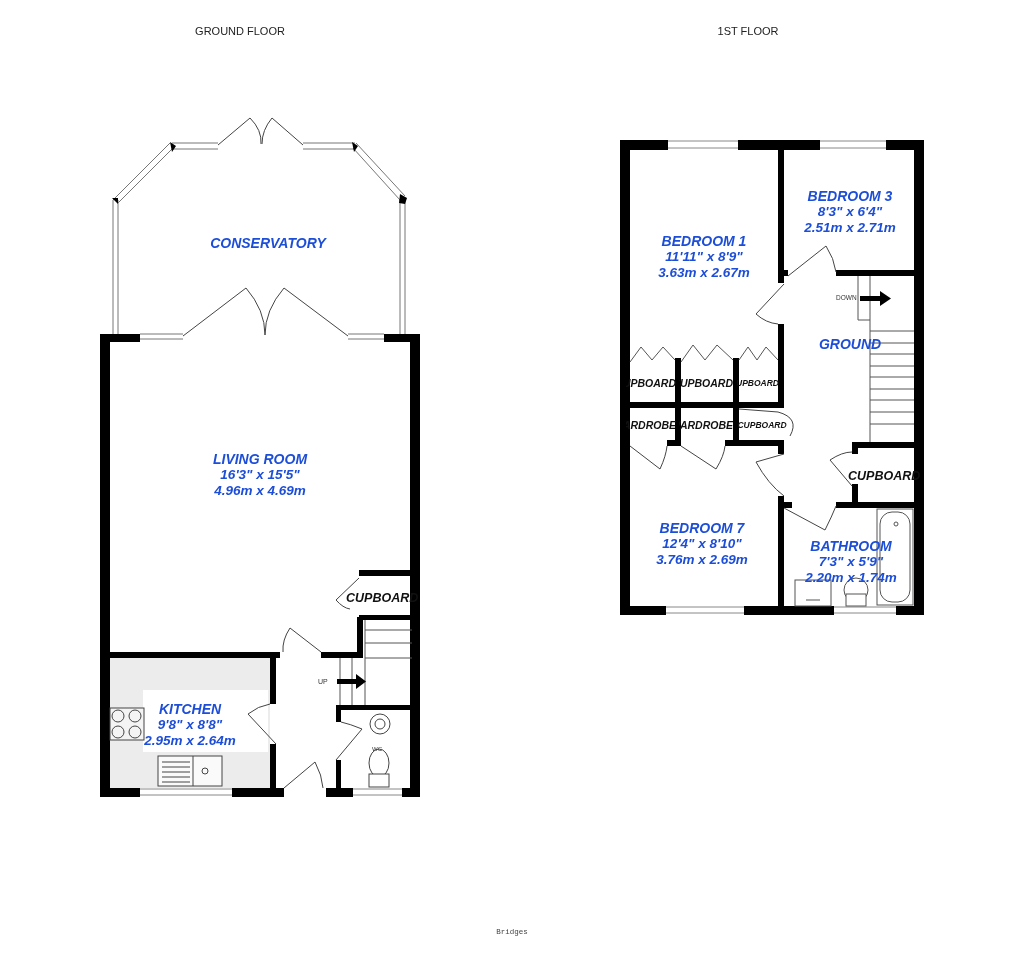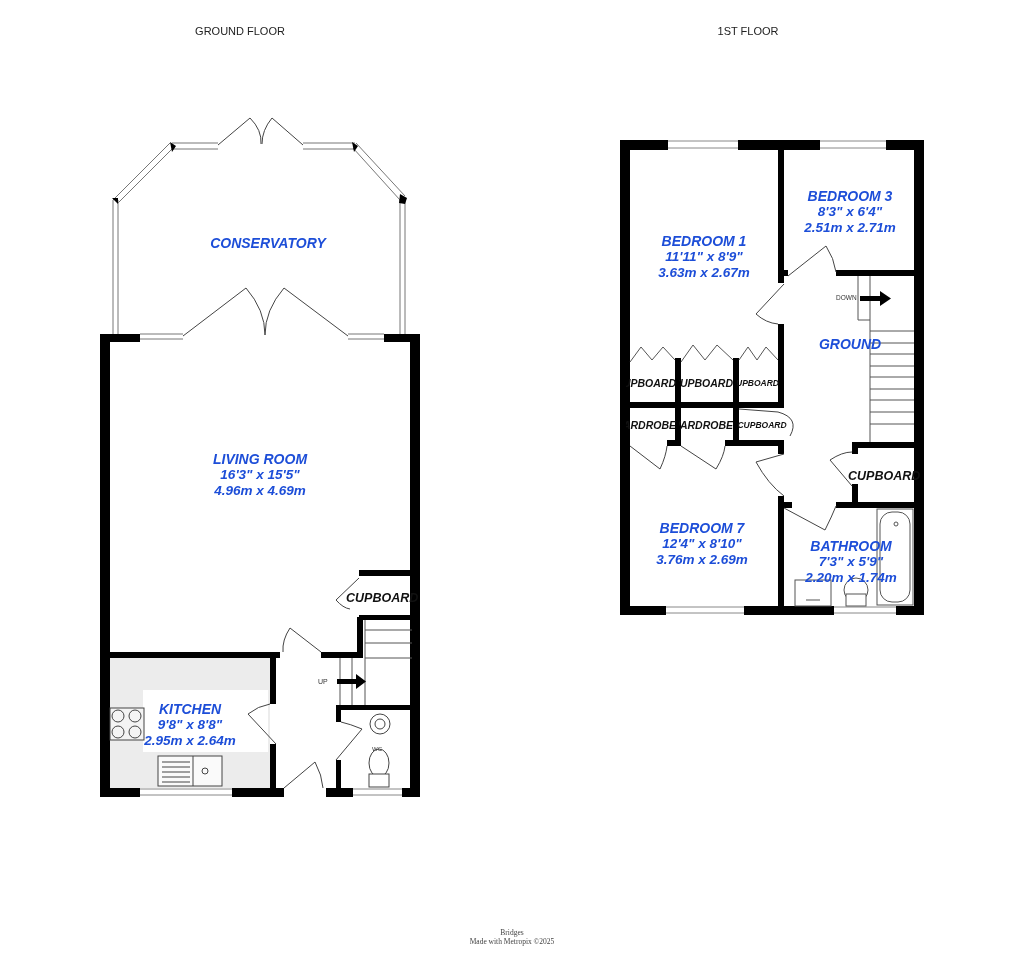--- a/index.html
+++ b/index.html
@@ -4,21 +4,21 @@
 <style>
   html, body { margin: 0; padding: 0; background: #ffffff; }
   body { width: 1024px; height: 978px; position: relative; overflow: hidden; font-family: "Liberation Sans", sans-serif; }
   svg.plan { position: absolute; left: 0; top: 0; }
   .floor-title { position: absolute; font-family: "Liberation Sans", sans-serif; font-weight: normal; font-size: 11px; color: #222; text-align: center; }
   .room { position: absolute; text-align: center; font-family: "Liberation Sans", sans-serif; font-weight: bold; font-style: italic; color: #1d4ed8; line-height: 16px; font-size: 14px; white-space: nowrap; }
   .room .name { font-size: 14px; display: block; }
   .room .dim { font-size: 13.5px; display: block; }
   .lbl { position: absolute; font-family: "Liberation Sans", sans-serif; font-weight: bold; font-style: italic; font-size: 12.5px; color: #111; white-space: nowrap; overflow: hidden; }
   .small { position: absolute; font-family: "Liberation Sans", sans-serif; font-size: 7px; color: #333; }
-  .footer { position: absolute; left: 0; width: 1024px; top: 928px; text-align: center; font-family: Liberation Serif, serif; font-size: 7.5px; color: #444; line-height: 9px; }
+  .footer { position: absolute; left: 0; width: 1024px; top: 928px; text-align: center; font-family: Liberation Mono, monospace; font-size: 7.5px; color: #444; line-height: 9px; }
 </style>
 </head>
 <body>
 
 <svg class="plan" width="1024" height="978" viewBox="0 0 1024 978" xmlns="http://www.w3.org/2000/svg">
 
   <g stroke-linecap="butt">
 
     <g fill="none" stroke="#777" stroke-width="1">
 
@@ -320,14 +320,13 @@
 <div class="lbl" style="left:679px; top:377px; width:54px; font-size:10.5px; direction:rtl; text-align:center;">CUPBOARD</div>
 <div class="lbl" style="left:737px; top:378px; width:42px; font-size:8.5px; direction:rtl; text-align:center;">CUPBOARD</div>
 <div class="lbl" style="left:626px; top:419px; width:50px; font-size:10.5px; direction:rtl; text-align:center;">WARDROBE</div>
 <div class="lbl" style="left:679px; top:419px; width:54px; font-size:10.5px; direction:rtl; text-align:center;">WARDROBE</div>
 <div class="lbl" style="left:737px; top:420px; width:50px; font-size:8.5px; direction:rtl; text-align:center;">CUPBOARD</div>
 <div class="lbl" style="left:848px; top:469px; font-size:12.5px;">CUPBOARD</div>
 <div class="small" style="left:836px; top:294px; font-size:6.5px;">DOWN</div>
 
 <div class="footer">
   <div>Bridges</div>
-  <div>Made with Metropix ©2025</div>
 </div>
 
 </body></html>

